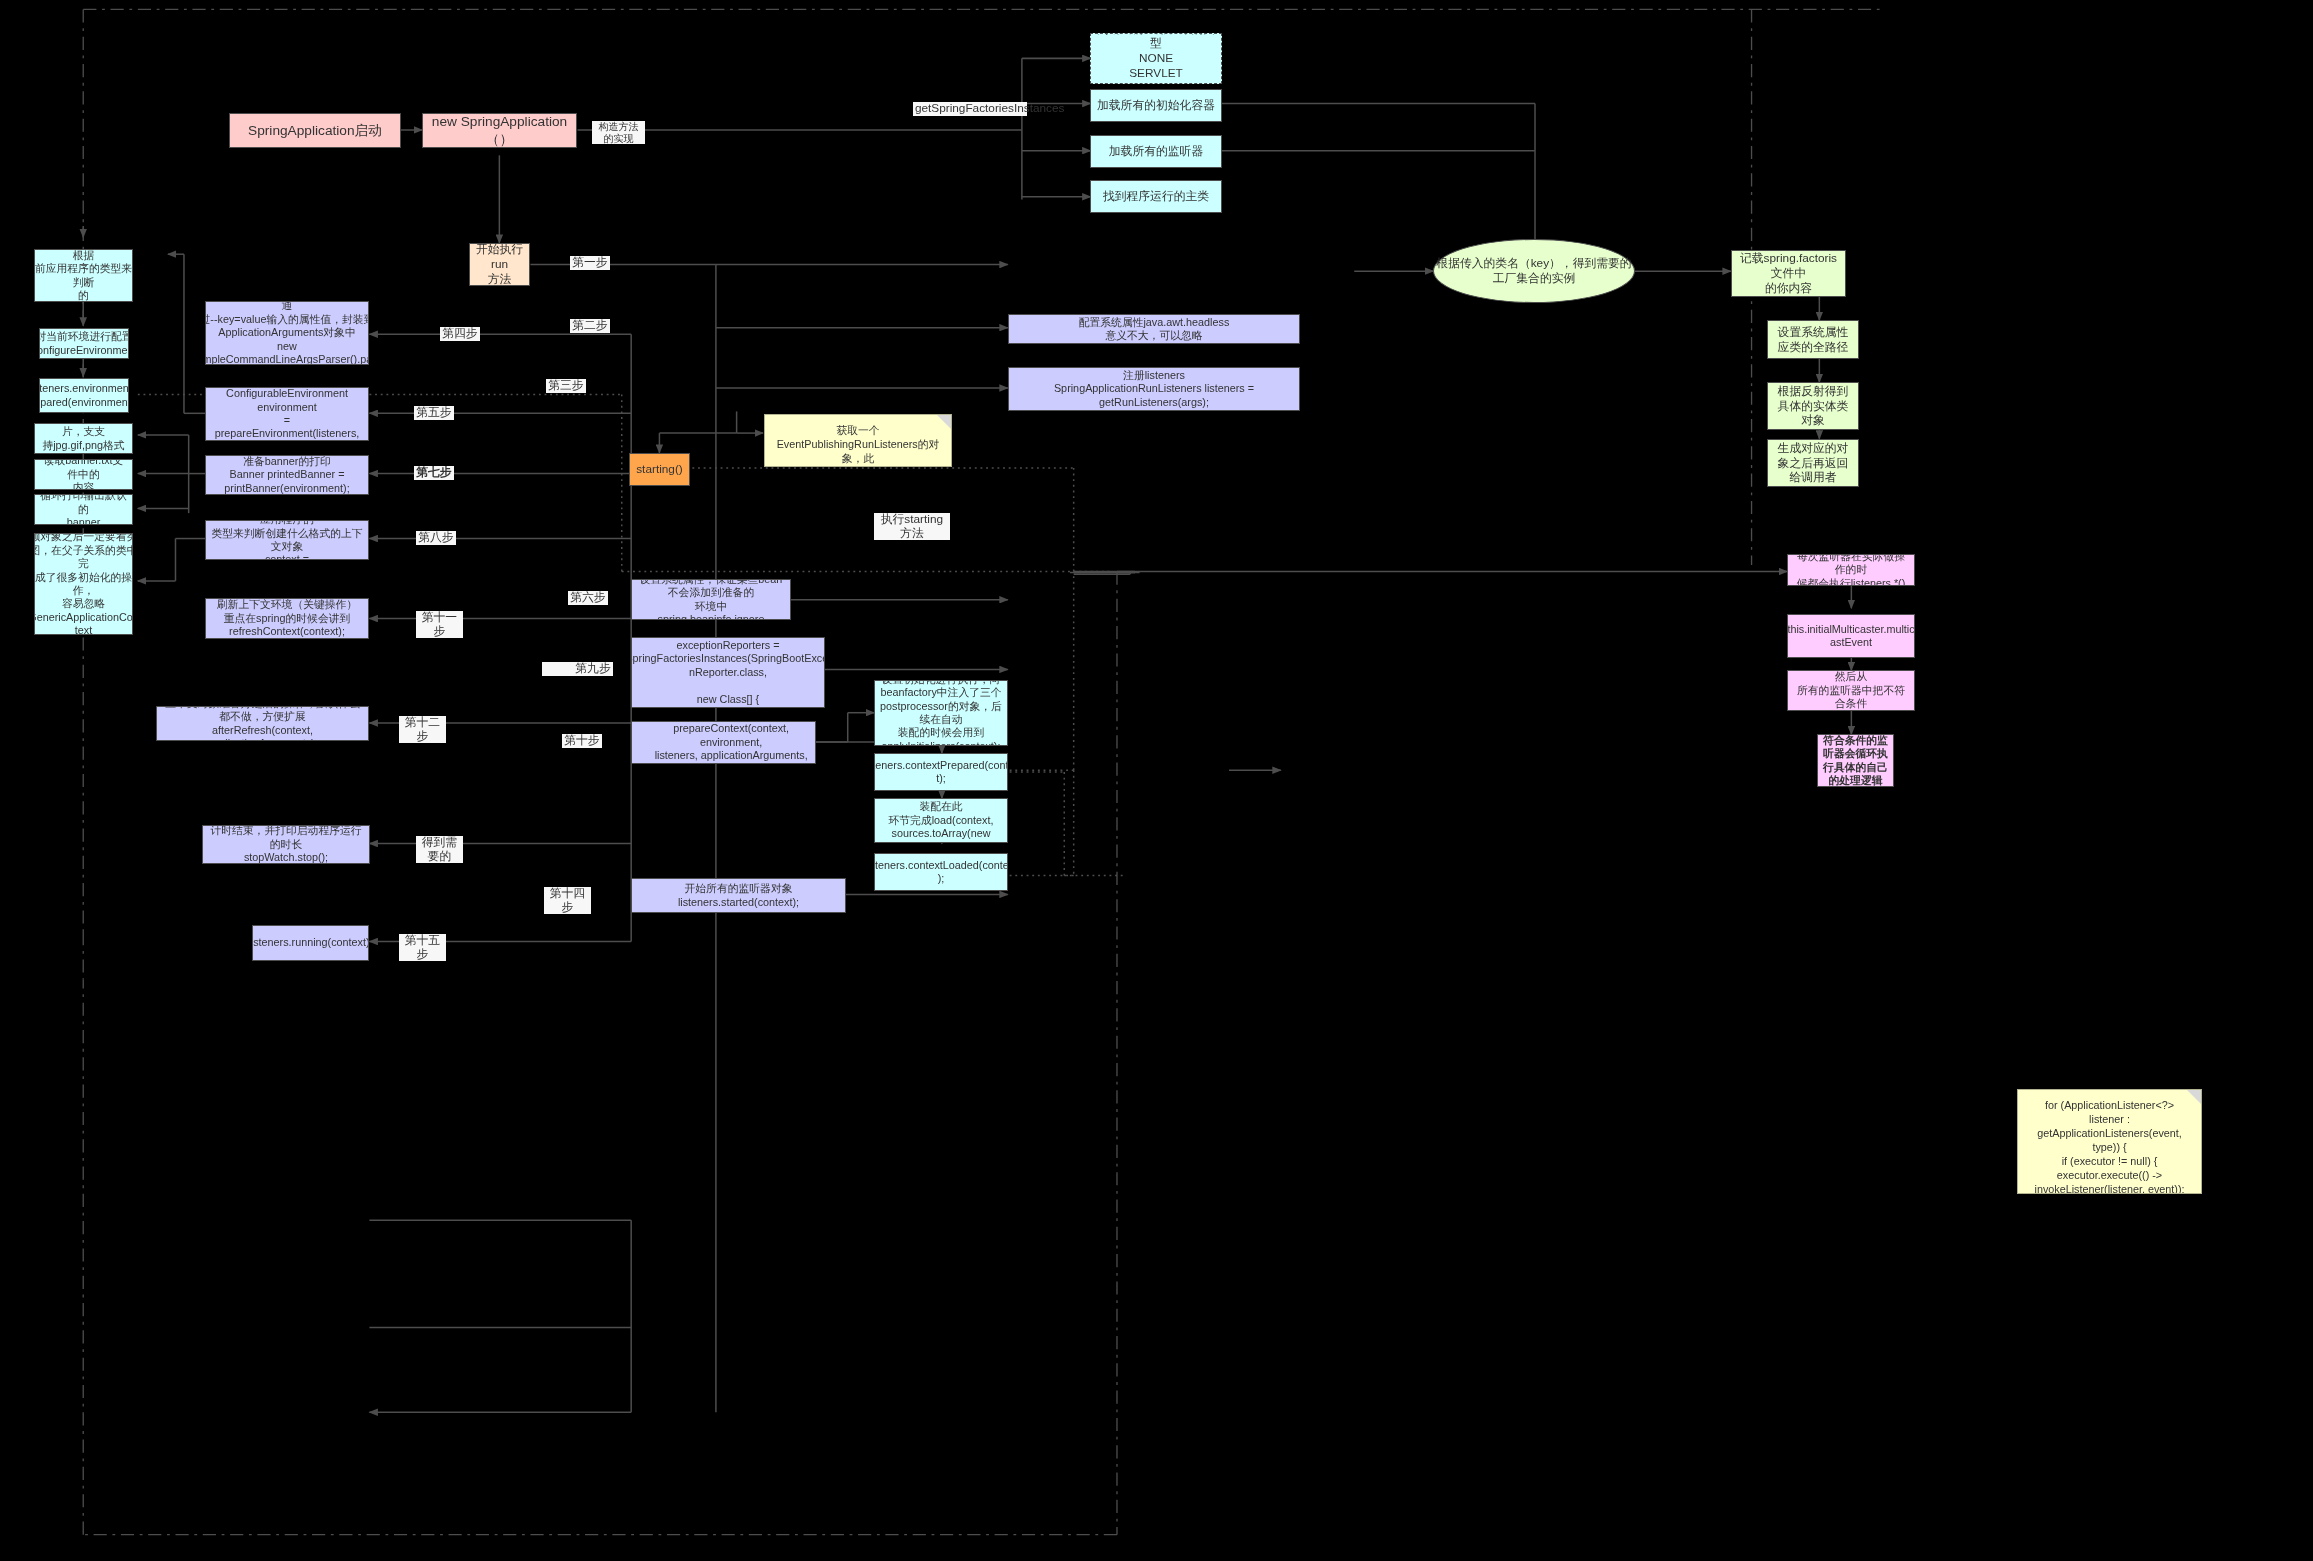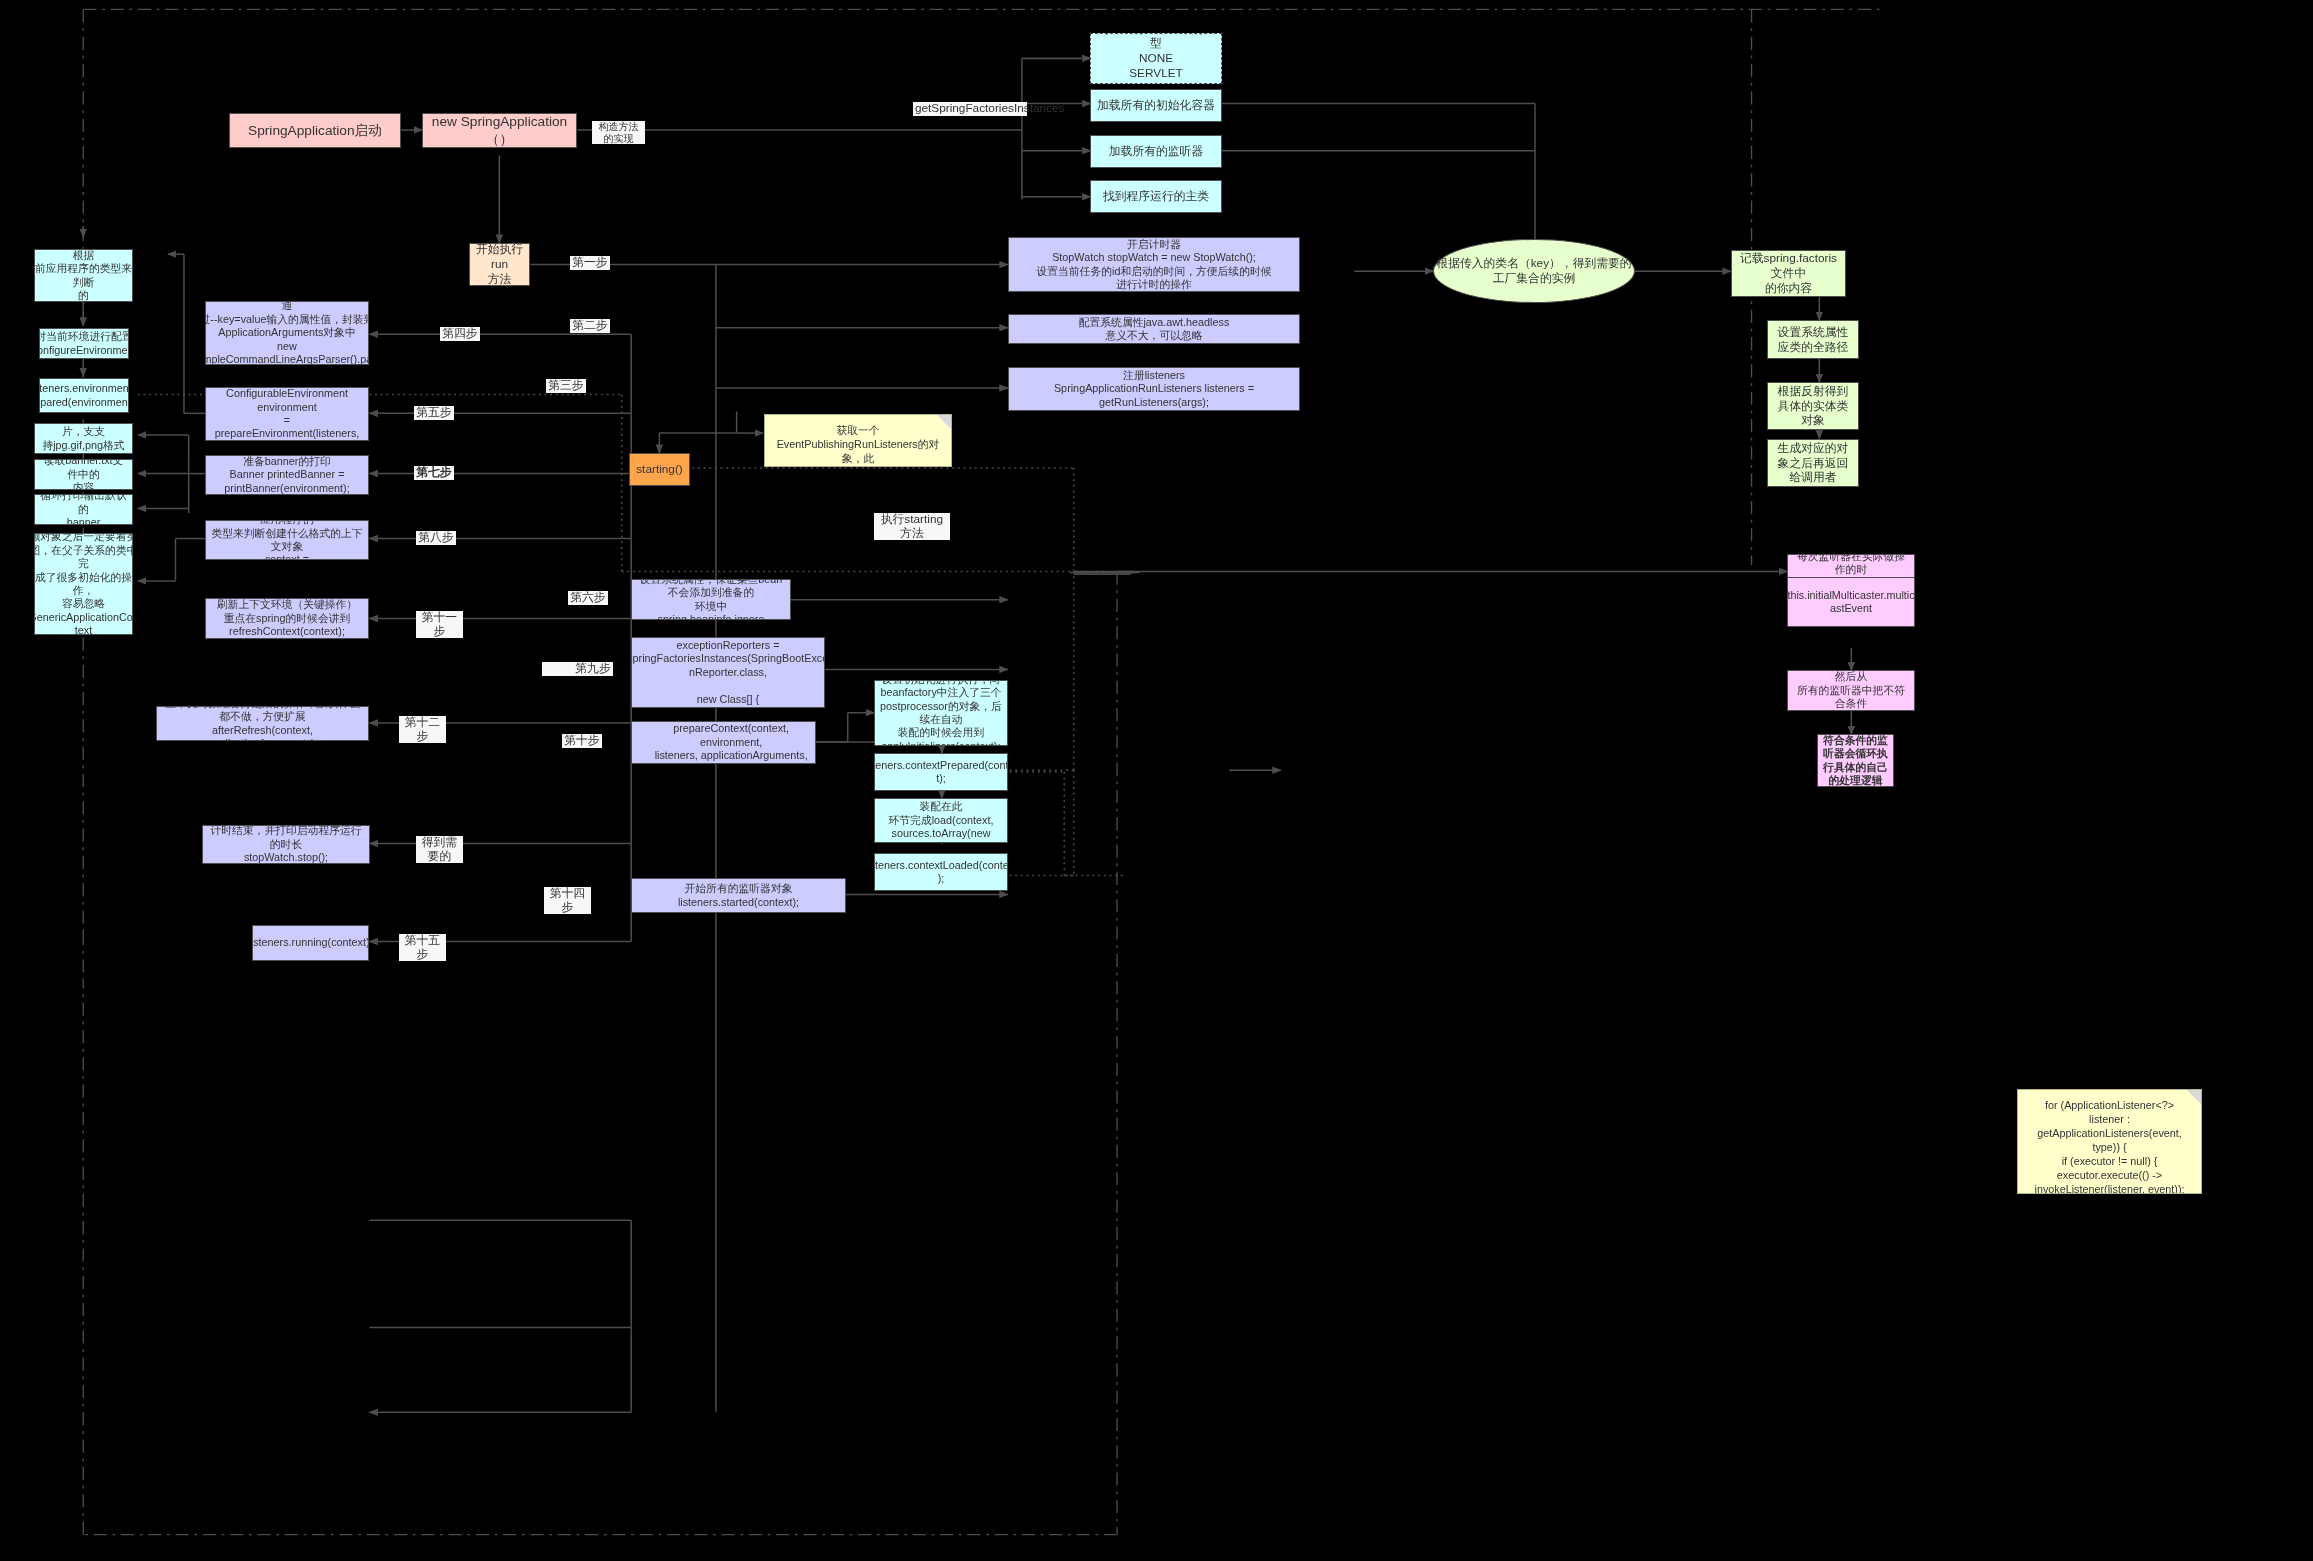--- a/index.html
+++ b/index.html
@@ -253,24 +253,20 @@
 
   <div class="node cyan fs12" style="left:1090px;top:89px;width:132px;height:33px;">加载所有的初始化容器</div>
 
   <div class="node cyan fs12" style="left:1090px;top:135px;width:132px;height:33px;">加载所有的监听器</div>
 
   <div class="node cyan fs12" style="left:1090px;top:180px;width:132px;height:33px;">找到程序运行的主类</div>
 
   <div class="node orange-l fs12" style="left:469px;top:243px;width:61px;height:43px;">开始执行run
 方法</div>
 
-  <div class="node lilac fs11" style="left:1008px;top:237px;width:292px;height:55px;">开启计时器
-StopWatch stopWatch = new StopWatch();
-设置当前任务的id和启动的时间，方便后续的时候
-进行计时的操作</div>
 
   <div class="node lilac fs11" style="left:1008px;top:314px;width:292px;height:30px;">配置系统属性java.awt.headless
 意义不大，可以忽略</div>
 
   <div class="node lilac fs11" style="left:1008px;top:367px;width:292px;height:44px;">注册listeners
 SpringApplicationRunListeners listeners =
 getRunListeners(args);</div>
 
   <div class="ellipse fs12" style="left:1433px;top:239px;width:202px;height:64px;">根据传入的类名（key），得到需要的
 工厂集合的实例</div>
@@ -385,21 +381,21 @@
   <div class="node cyan fs11" style="left:874px;top:798px;width:134px;height:45px;">加载很多资源配置，自动装配在此
 环节完成load(context,
 sources.toArray(new Object[0]));</div>
 
   <div class="node cyan fs11" style="left:874px;top:853px;width:134px;height:38px;">listeners.contextLoaded(context
 );</div>
 
   <div class="node magenta fs11" style="left:1787px;top:554px;width:128px;height:32px;">每次监听器在实际做操作的时
 候都会执行listeners.*()</div>
 
-  <div class="node magenta fs11" style="left:1787px;top:577px;width:128px;height:50px;">this.initialMulticaster.multic
+  <div class="node magenta fs11" style="left:1787px;top:614px;width:128px;height:44px;">this.initialMulticaster.multic
 astEvent</div>
 
   <div class="node magenta fs11" style="left:1787px;top:670px;width:128px;height:41px;">匹配不同类型的时间，然后从
 所有的监听器中把不符合条件
 的监听给过滤掉</div>
 
   <div class="node magenta fs11" style="left:1817px;top:734px;width:77px;height:53px;font-weight:bold;">符合条件的监
 听器会循环执
 行具体的自己
 的处理逻辑</div>

